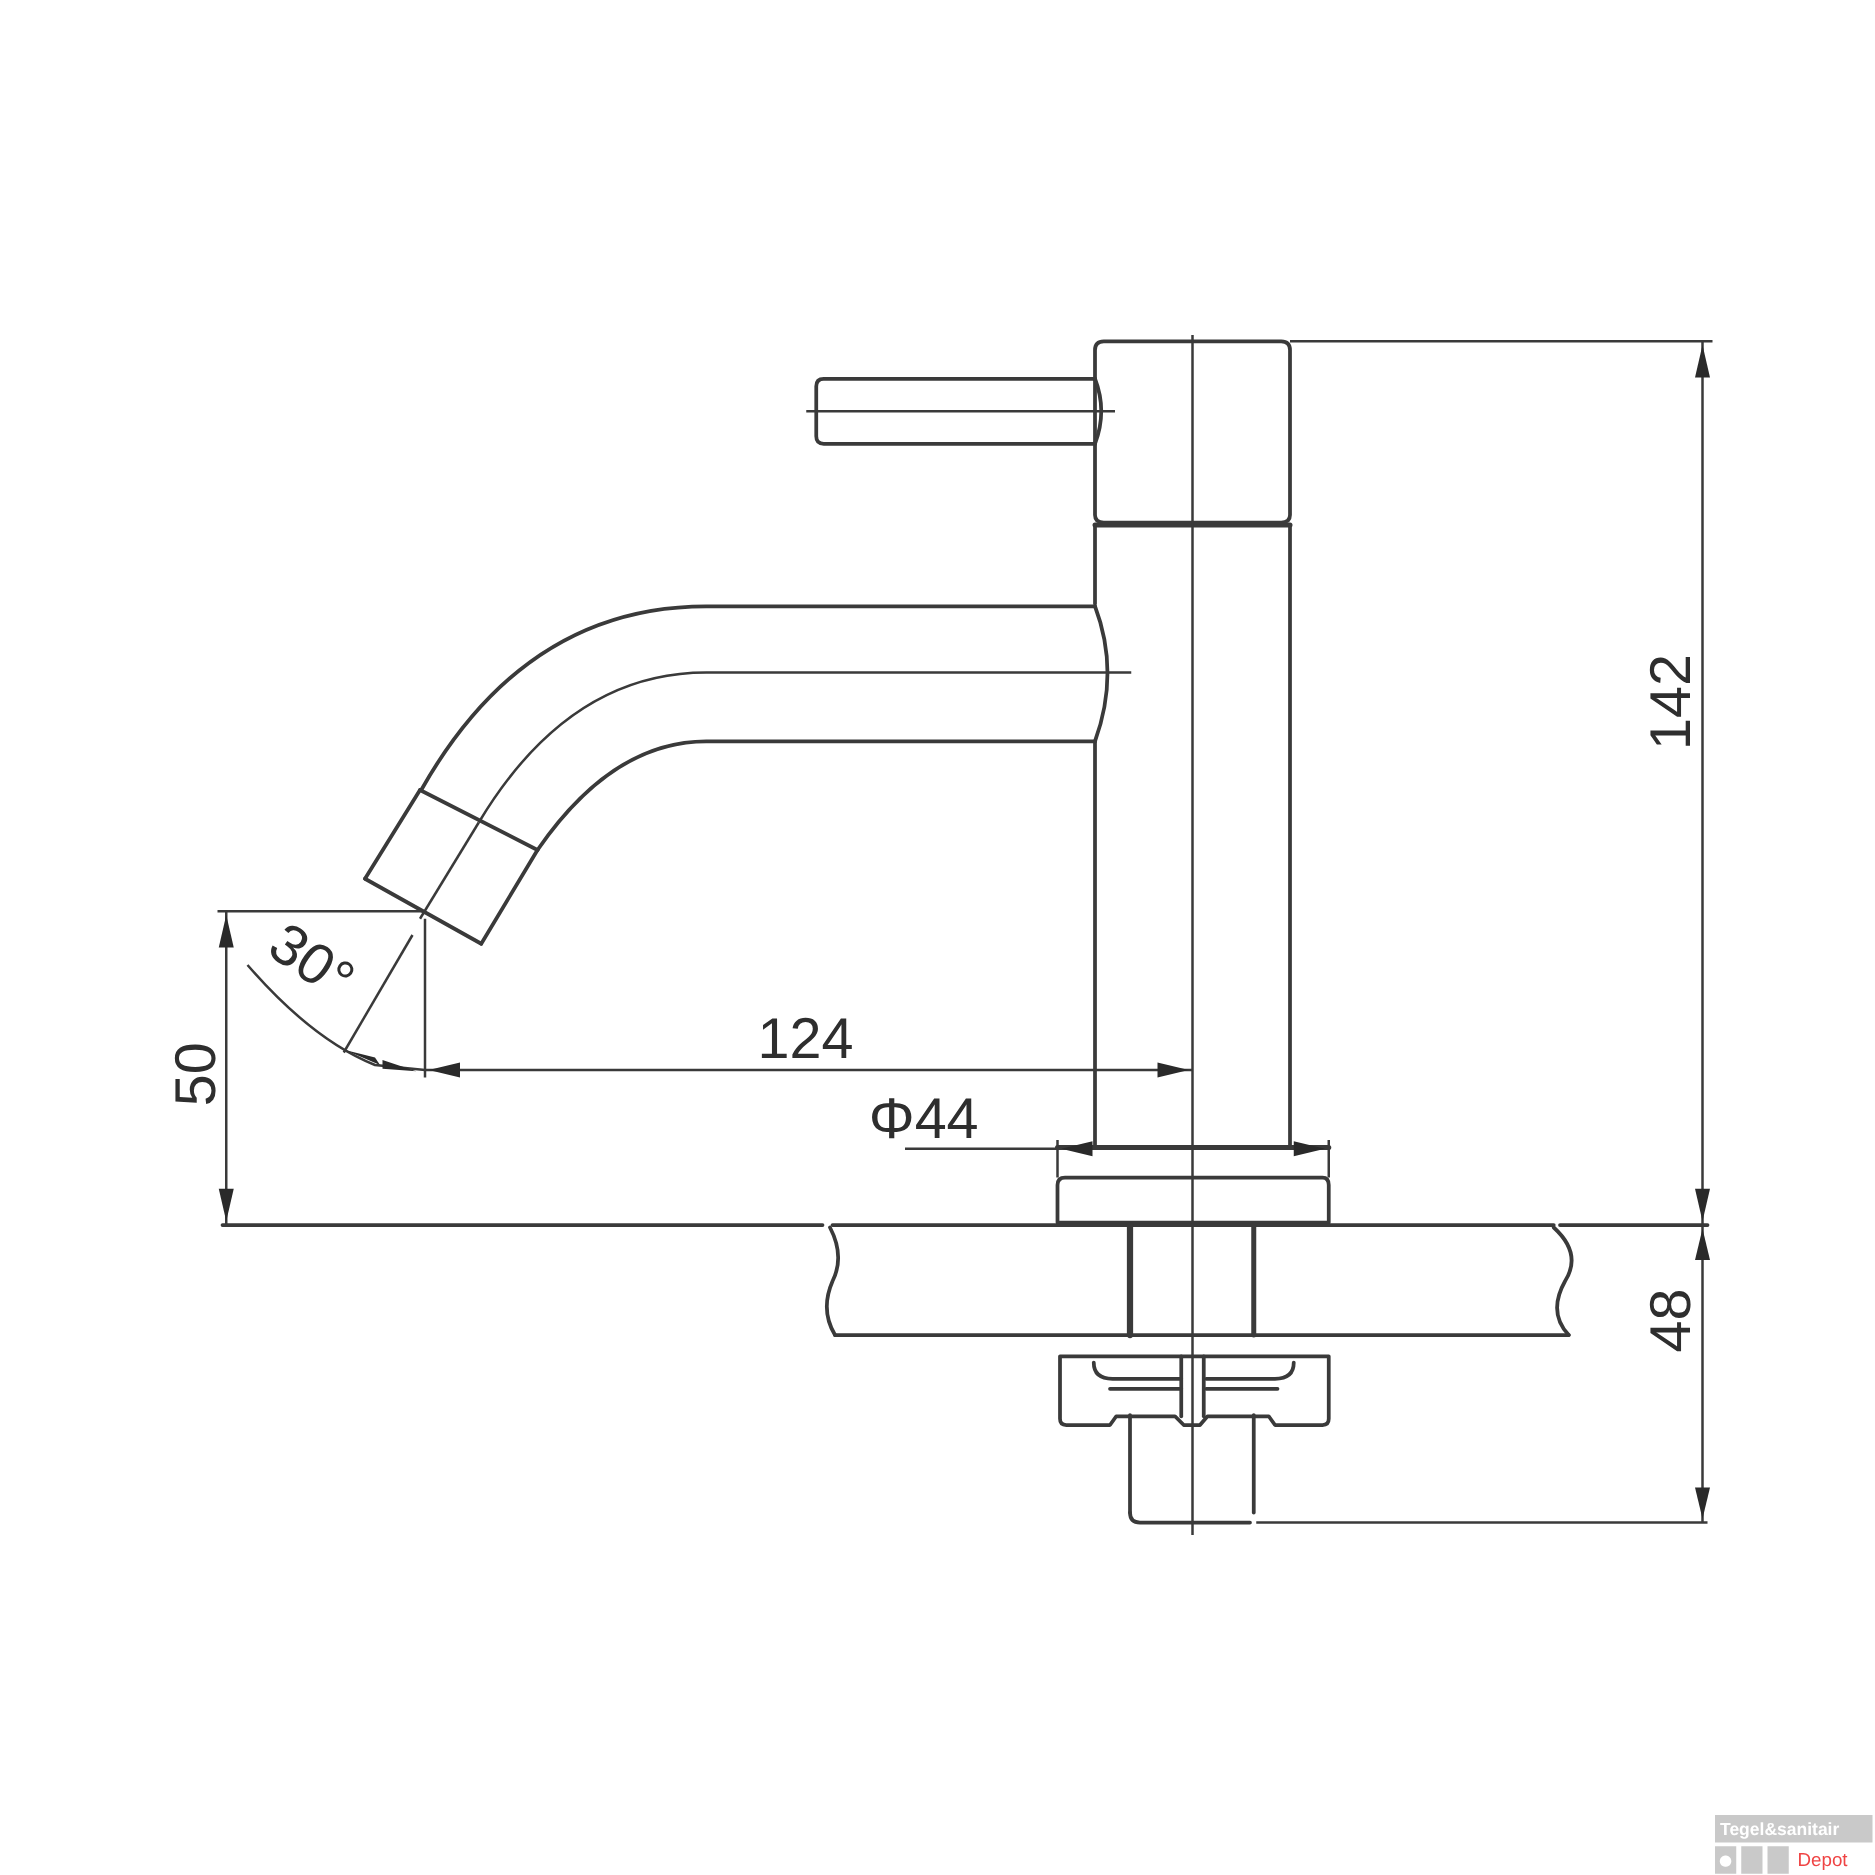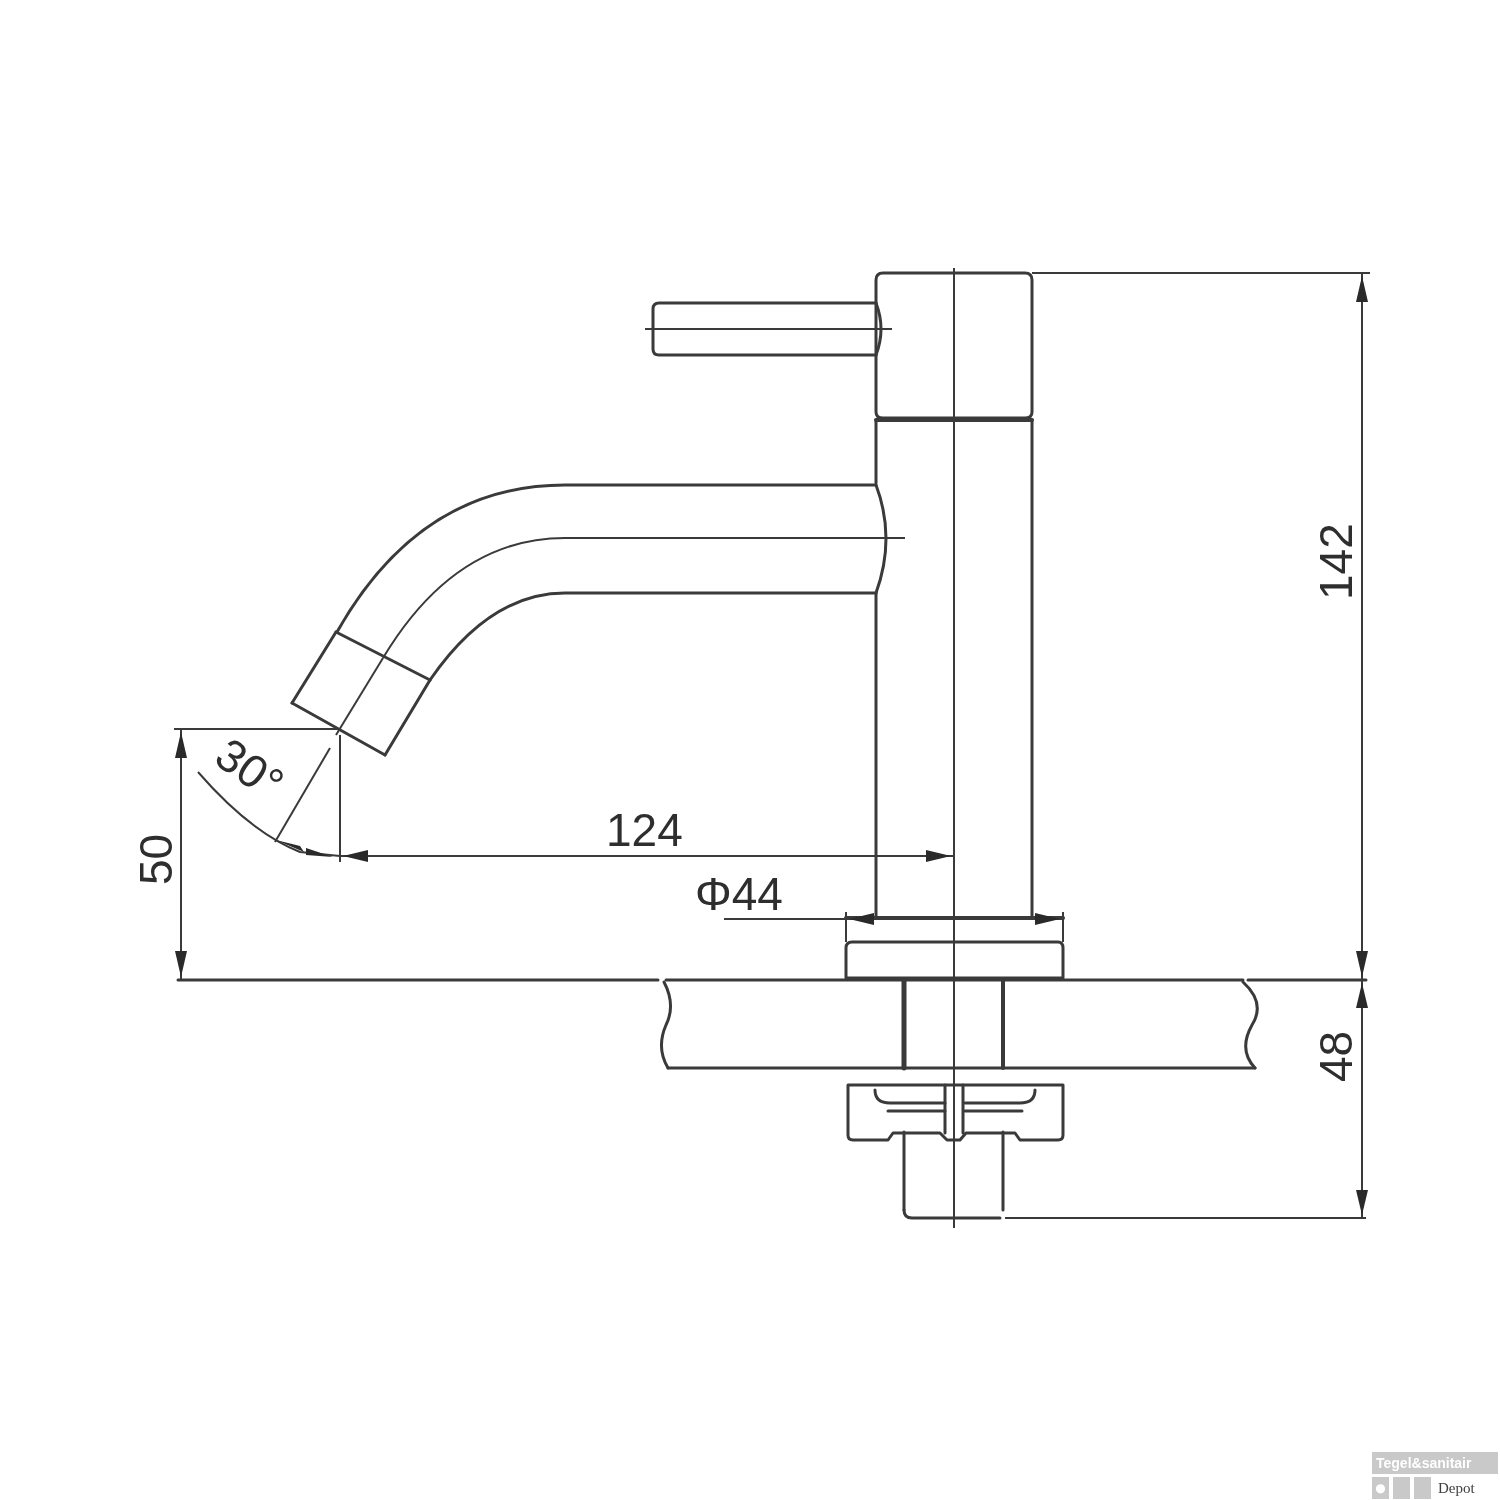--- a/index.html
+++ b/index.html
@@ -6,21 +6,21 @@
     body { width: 1500px; height: 1500px; position: relative; overflow: hidden; }
     svg { position: absolute; left: 0; top: 0; }
     .ln { stroke: #3a3a3a; stroke-width: 3; fill: none; stroke-linecap: round; stroke-linejoin: round; }
     .thin { stroke: #3a3a3a; stroke-width: 2; fill: none; }
     .arrow { fill: #2a2a2a; stroke: none; }
     .dimtext { font-family: "Liberation Sans", sans-serif; font-size: 46px; fill: #2e2e2e; }
     .logo { position: absolute; left: 1372px; top: 1452px; width: 130px; }
     .logo-top { background: #c9c9c9; color: #ffffff; font-family: "Liberation Sans", sans-serif; font-weight: bold; font-size: 14px; padding: 1px 4px; height: 20px; line-height: 20px; width: 118px; }
     .logo-bot { display: flex; align-items: center; gap: 4px; margin-top: 3px; }
     .sq { width: 17px; height: 22px; background: #c9c9c9; color: #fff; font-size: 12px; text-align: center; line-height: 22px; font-family: "DejaVu Sans", sans-serif; }
-    .depot { color: #404040; font-family: Liberation Serif, serif; font-size: 15px; margin-left: 3px; }
+    .depot { color: #ef4444; font-family: Liberation Sans, sans-serif; font-size: 15px; margin-left: 3px; }
   </style>
 </head>
 <body>
 
 <svg width="1500" height="1500" viewBox="0 0 1500 1500">
 
   <g>
     <path class="ln" d="M876 280 Q876 273 883 273 L1025 273 Q1032 273 1032 280 L1032 412 Q1032 418 1025 418 L883 418 Q876 418 876 412 Z"></path>
     <line class="ln" x1="876" y1="420" x2="1032" y2="420" style="stroke-width:4"></line>
   </g>

